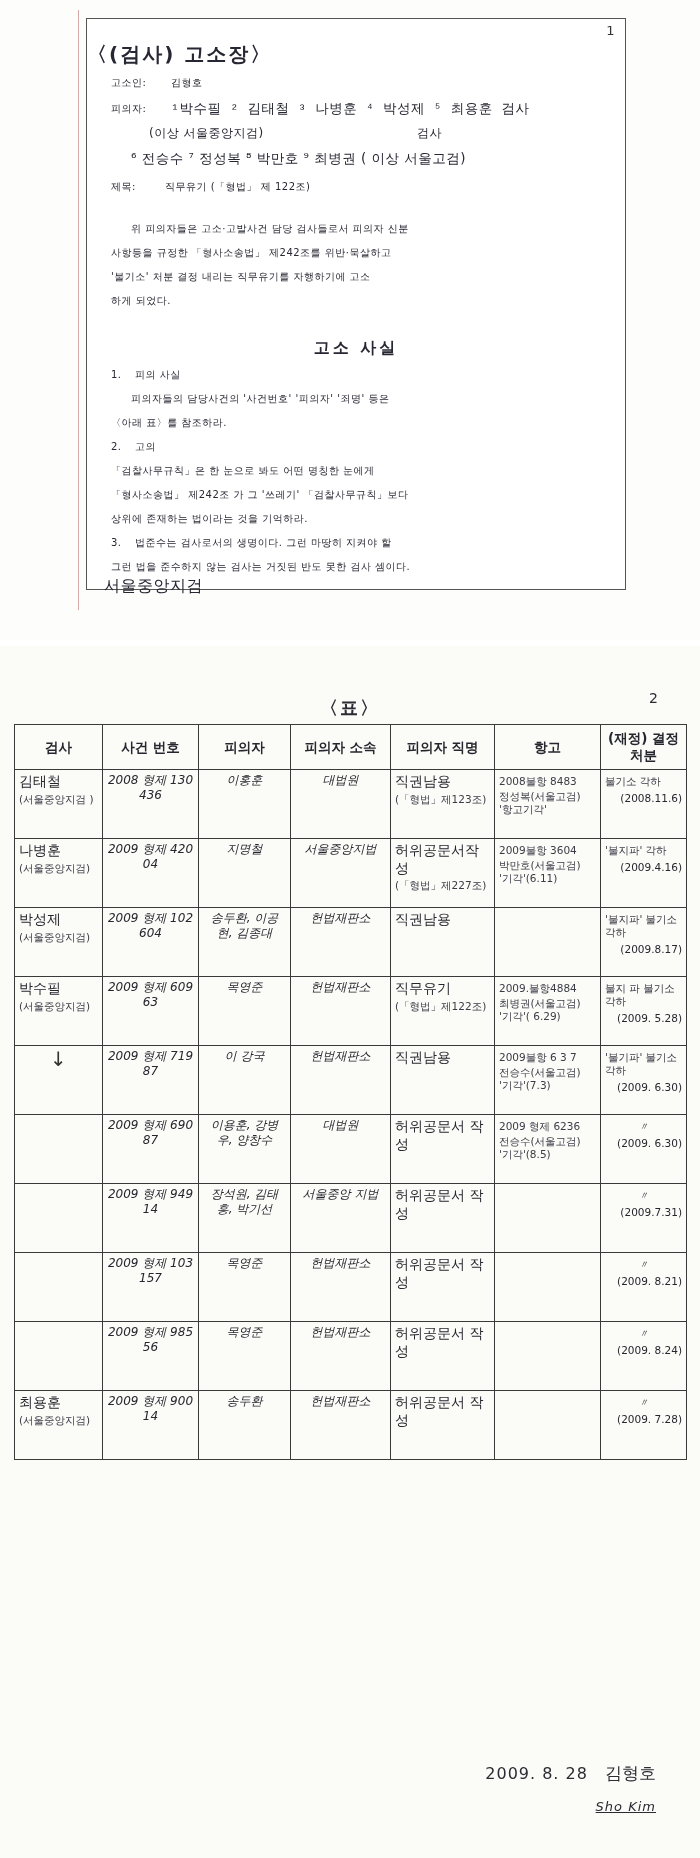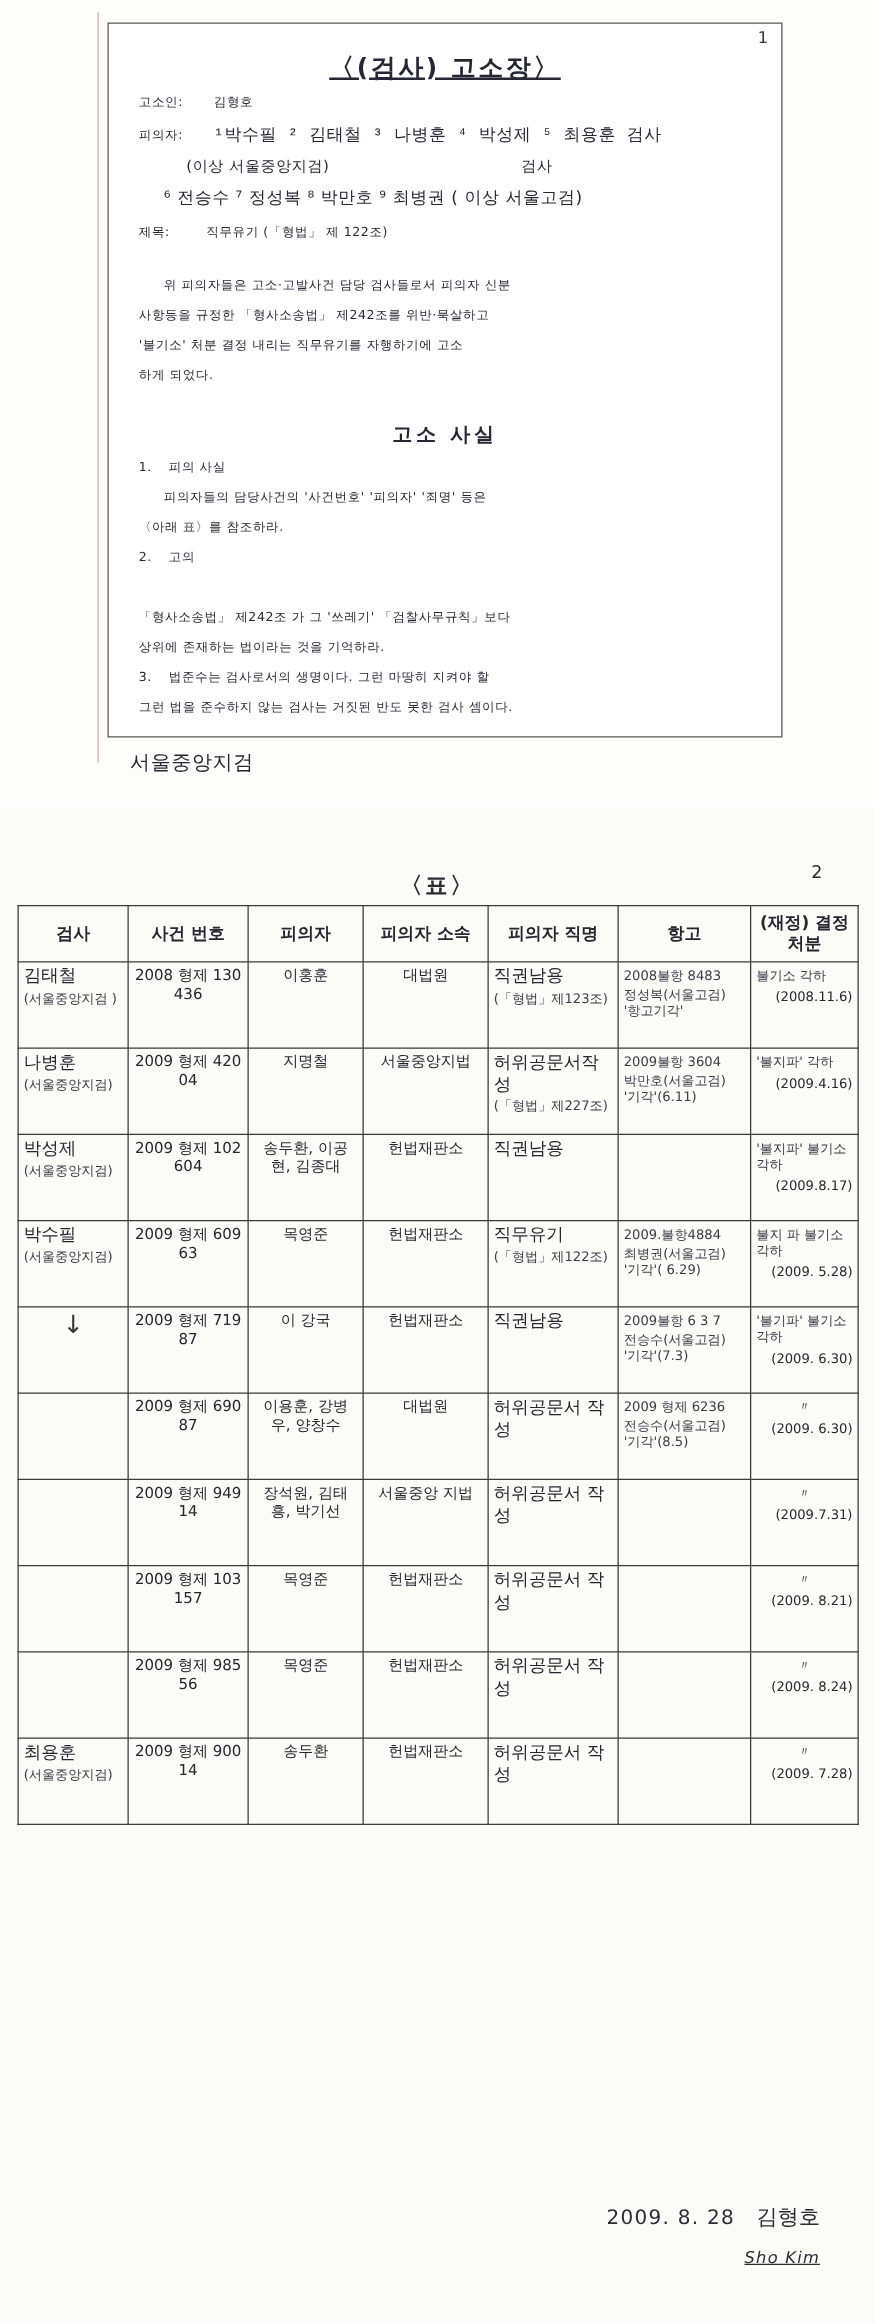--- a/index.html
+++ b/index.html
@@ -48,43 +48,41 @@
   }
   .p1-pageno {
     position: absolute;
     right: 10px; top: 4px;
     font-size: 13px;
     color: #333;
   }
   .p1-title {
     position: absolute;
     left: 0; right: 0; top: 22px;
-    text-align: center;
     font-size: 20px;
     font-weight: 600;
     letter-spacing: 2px;
-    text-decoration: underline;
   }
   .p1-line {
     position: absolute;
     font-size: 10px;
     line-height: 1.15;
     white-space: nowrap;
   }
   .p1-indent1 { left: 24px; }
   .p1-indent2 { left: 44px; }
   .p1-indent3 { left: 62px; }
   .p1-center {
     left: 0; right: 0;
     text-align: center;
     white-space: normal;
   }
   .p1-sig {
     position: absolute;
-    left: 104px; top: 600px;
+    left: 104px; top: 576px;
     font-size: 16px;
   }
   .p1-small { font-size: 12px; }
 
   
   .sheet2 {
     position: absolute;
     left: 0; top: 646px;
     width: 700px; height: 1212px;
     background: #fbfbf8;
@@ -147,21 +145,21 @@
     font-size: 10.5px;
     color: #3b3b45;
     margin-top: 2px;
   }
   .cell-date {
     display: block;
     font-size: 10.5px;
     margin-top: 4px;
     text-align: right;
   }
-  .cell-center { text-align: center; }
+  .cell-center { text-align: center; font-style: italic; }
   .rowtall td { height: 62px; }
   .arrow-cell {
     position: relative;
   }
   .arrow-mark {
     display: block;
     text-align: center;
     font-size: 20px;
     line-height: 1;
     color: #333;
@@ -229,20 +227,21 @@
 
       <div class="p1-line p1-center" style="top:320px; font-size:16px; font-weight:600; letter-spacing:3px;">고소 사실</div>
 
       <div class="p1-line p1-indent1" style="top:350px;">1.</div>
       <div class="p1-line" style="left:48px; top:350px;">피의 사실</div>
       <div class="p1-line p1-indent2" style="top:374px;">피의자들의 담당사건의 '사건번호' '피의자' '죄명' 등은</div>
       <div class="p1-line p1-indent1" style="top:398px;">〈아래 표〉를 참조하라.</div>
 
       <div class="p1-line p1-indent1" style="top:422px;">2.</div>
       <div class="p1-line" style="left:48px; top:422px;">고의</div>
+      <div class="p1-line p1-indent1" style="top:446px;">「검찰사무규칙」은 한 눈으로 봐도 어떤 명칭한 눈에게</div>
       <div class="p1-line p1-indent1" style="top:470px;">「형사소송법」 제242조 가 그 '쓰레기' 「검찰사무규칙」보다</div>
       <div class="p1-line p1-indent1" style="top:494px;">상위에 존재하는 법이라는 것을 기억하라.</div>
 
       <div class="p1-line p1-indent1" style="top:518px;">3.</div>
       <div class="p1-line" style="left:48px; top:518px;">법준수는 검사로서의 생명이다. 그런 마땅히 지켜야 할</div>
       <div class="p1-line p1-indent1" style="top:542px;">그런 법을 준수하지 않는 검사는 거짓된 반도 못한 검사 셈이다.</div>
     </div>
 
     <div class="p1-sig hw">서울중앙지검</div>
   </div>

